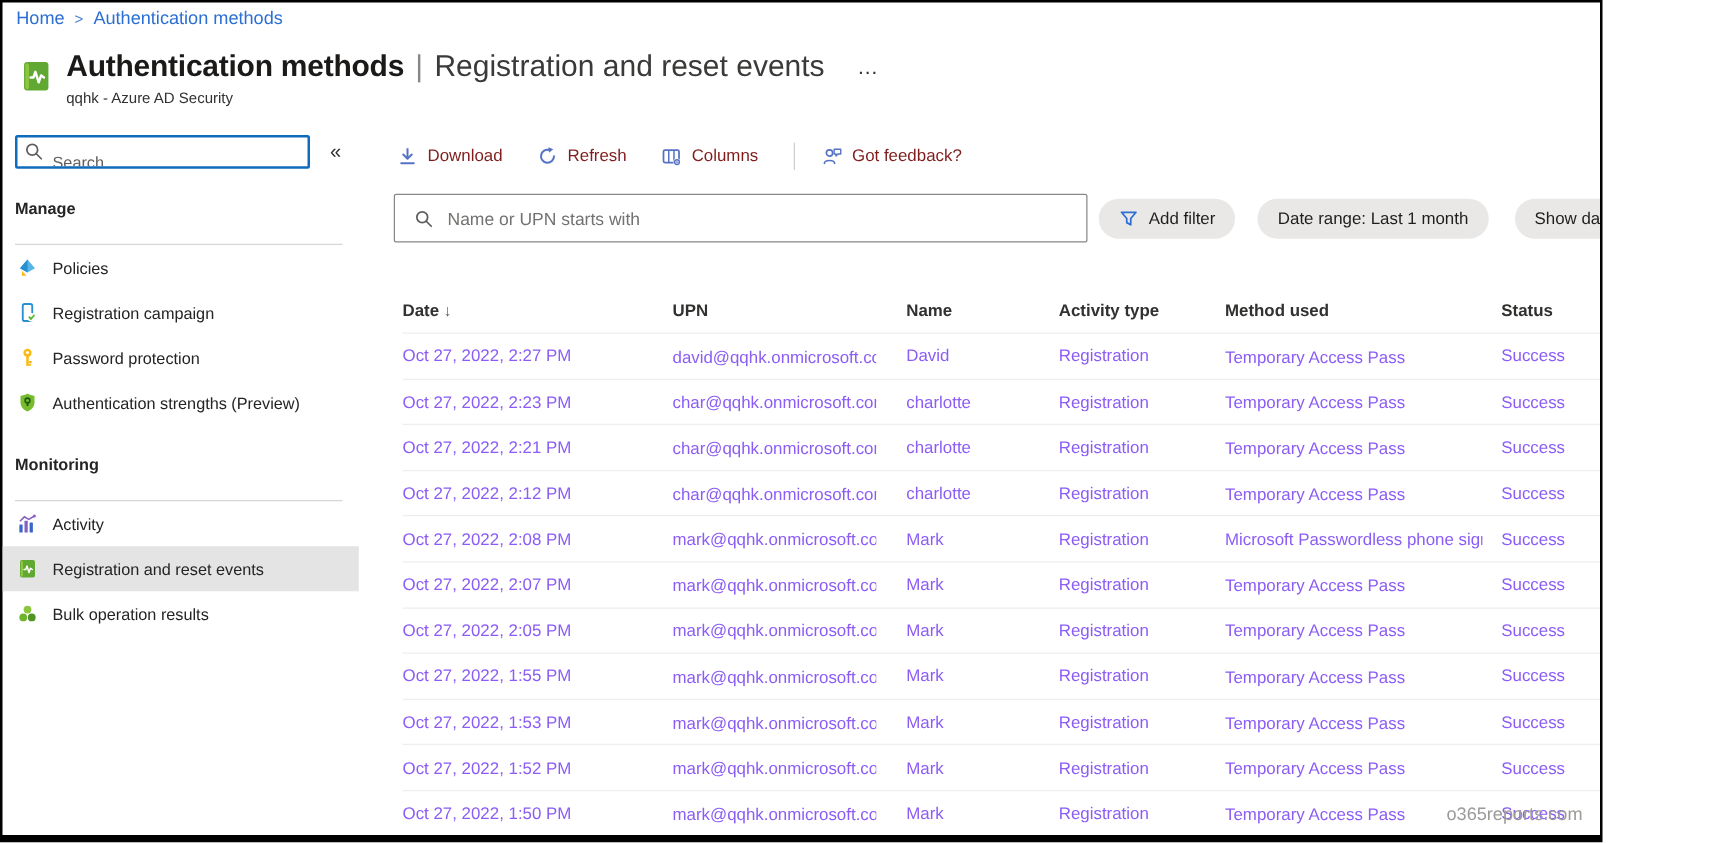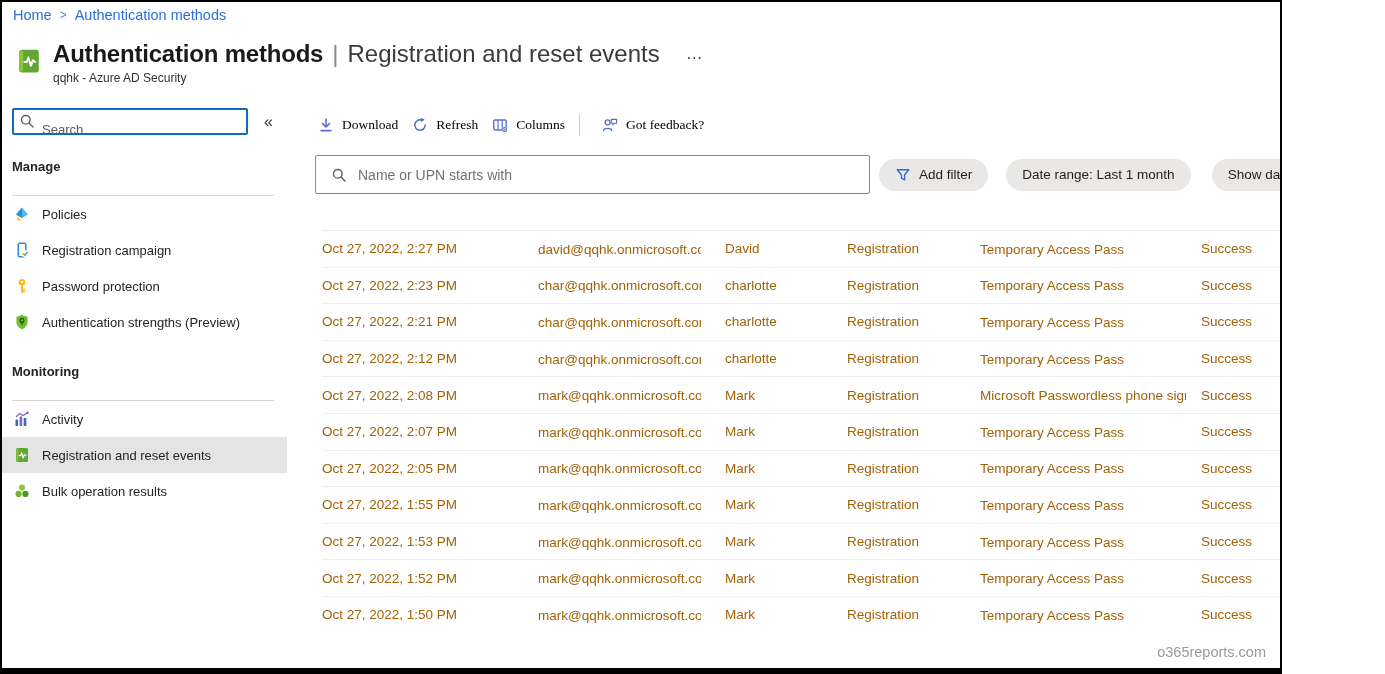--- a/index.html
+++ b/index.html
@@ -42,21 +42,21 @@
   .nav-item{ display:flex; align-items:center; height:36px; width:285px; padding-left:12px;
              font-size:13px; color:#242424; cursor:pointer; margin-top:0; }
   .nav-item.selected{ background:var(--selbg,#e4e4e4); }
   .nav-item .si{ flex:none; }
   .nav-label{ margin-left:12px; white-space:nowrap; }
   .si{ width:16px; height:16px; display:block; }
 
   
   .content{ flex:1; position:relative; }
   .toolbar{ display:flex; align-items:center; padding:13px 0 0 16px; height:40px; }
-  .tb-item{ display:flex; align-items:center; font-size:13.5px; color:#000000; cursor:pointer; margin-right:14px;font-family:Liberation Serif, serif; }
+  .tb-item{ display:flex; align-items:center; font-size:13.5px; color:#7f1d1d; cursor:pointer; margin-right:28px; }
   .tb-item .si{ margin-right:8px; }
   .tb-divider{ width:1px; height:22px; background:#d1cfcd; margin:0 22px 0 0; }
 
   
   .filter-row{ display:flex; align-items:center; margin:17px 0 0 13px; }
   .big-search{ position:relative; width:555px; height:39px; border:1px solid #8a8886; border-radius:2px; background:#fff; }
   .big-search input{ width:100%; height:100%; border:none; outline:none; padding:0 10px 0 42px;
                      font-size:14px; color:#323130; font-family:inherit; background:transparent; }
   .big-search input::placeholder{ color:#737271; }
   .big-search .si{ position:absolute; left:15px; top:11px; }
@@ -67,21 +67,21 @@
   .pill-daterange{ margin-left:18px; }
   .pill-showdates{ margin-left:21px; }
 
   
   .table{ margin-top:36px; padding-left:20px; }
   .t-head, .t-row{ display:grid; grid-template-columns:216px 187px 122px 133px 221px 1fr; align-items:center; }
   .t-head{ height:36px; font-size:13.5px; font-weight:bold; color:#323130; }
   .th{ cursor:pointer; white-space:nowrap; }
   .sort{ font-weight:normal; color:#605e5c; font-size:13px; }
   .t-body{ }
-  .t-row{ height:36.6px; font-size:13.5px; color:#a16207; border-top:1px solid #efeeec; cursor:pointer; }
+  .t-row{ height:36.6px; font-size:13.5px; color:#8b5cf6; border-top:1px solid #efeeec; cursor:pointer; }
   .td{ white-space:nowrap; overflow:hidden; }
   .clip{ display:inline-block; white-space:nowrap; overflow:hidden; vertical-align:middle; }
   .upn-clip{ width:163px; }
   .method-clip{ width:206px; }
 
   .watermark{ position:absolute; right:14px; bottom:8px; font-size:14.5px; color:#9b9a98; }
 </style>
 </head>
 <body>
 
@@ -291,20 +291,28 @@
         </div>
         <div class="pill pill-daterange">
           <span>Date range: Last 1 month</span>
         </div>
         <div class="pill pill-showdates">
           <span>Show dates as: Local</span>
         </div>
       </div>
 
       <div class="table">
+        <div class="t-head">
+            <div class="th">Date<span class="sort"> ↓</span></div>
+            <div class="th">UPN</div>
+            <div class="th">Name</div>
+            <div class="th">Activity type</div>
+            <div class="th">Method used</div>
+            <div class="th">Status</div>
+          </div>
         <div class="t-body">
             <div class="t-row">
               <div class="td">Oct 27, 2022, 2:27 PM</div>
               <div class="td"><span class="clip upn-clip">david@qqhk.onmicrosoft.com</span></div>
               <div class="td">David</div>
               <div class="td">Registration</div>
               <div class="td"><span class="clip method-clip">Temporary Access Pass</span></div>
               <div class="td">Success</div>
             </div>
             <div class="t-row">

